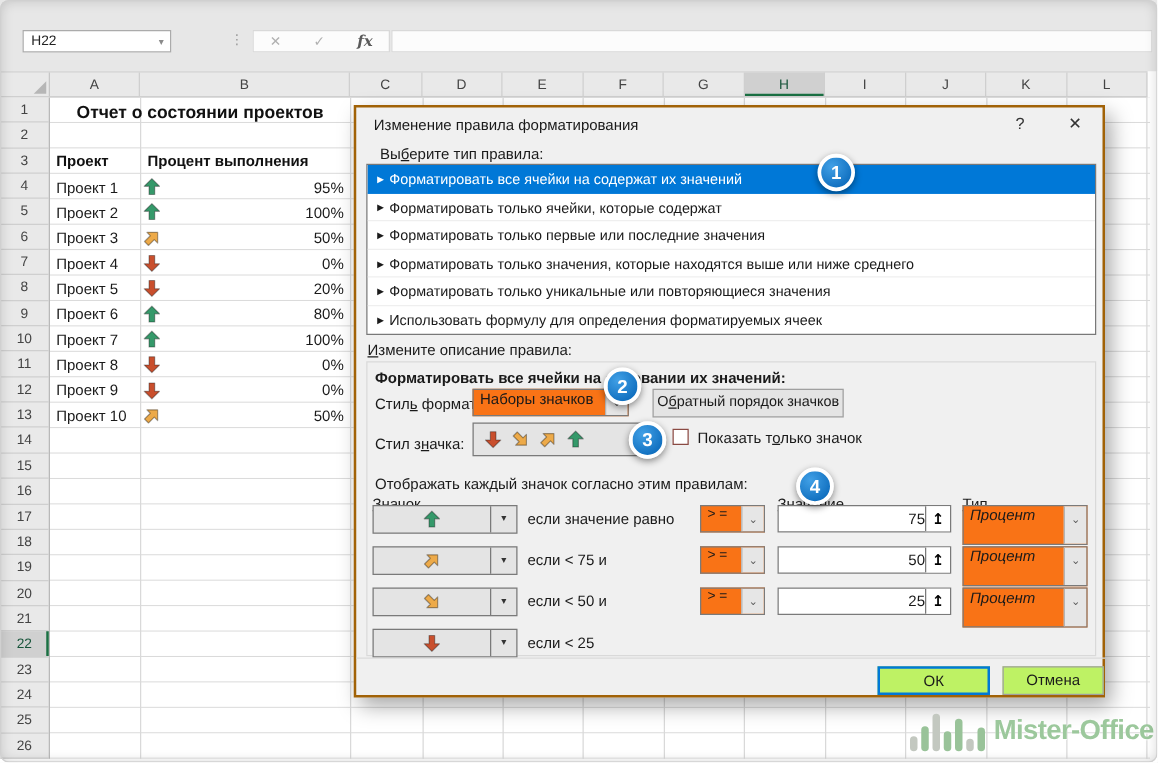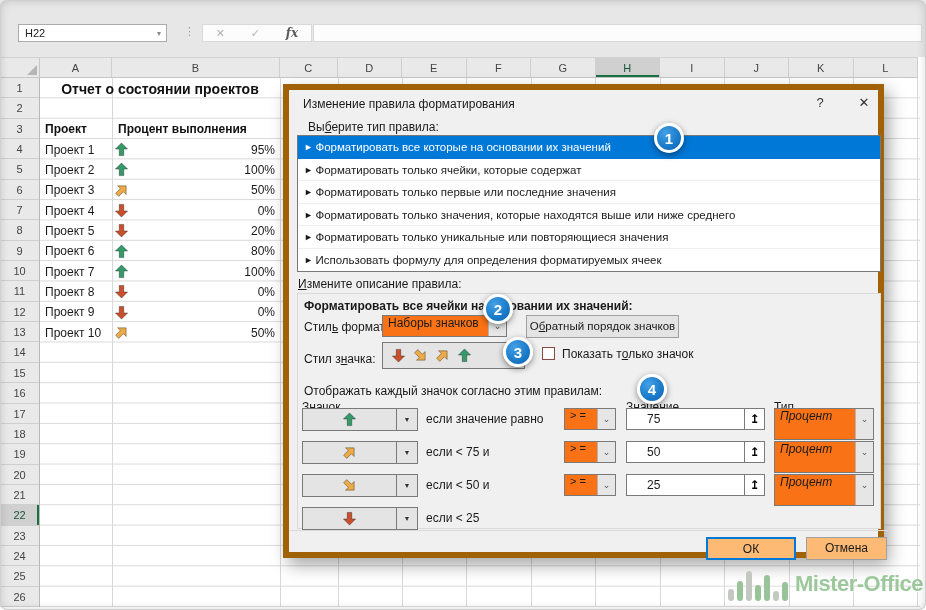--- a/index.html
+++ b/index.html
@@ -2,21 +2,21 @@
 <html><head>
 <meta charset="utf-8">
 <style>
   html,body{margin:0;padding:0;background:#fff;}
   *{box-sizing:border-box;}
   body{font-family:"Liberation Sans","DejaVu Sans",sans-serif;color:#1a1a1a;}
   #stage{position:relative;width:926px;height:610px;background:#fff;overflow:hidden;}
 
   
   .topbar{position:absolute;left:0;top:0;width:926px;height:57px;background:#e7e7e7;}
-  .namebox{position:absolute;left:18px;top:24px;width:149px;height:18px;background:#fff;border:1px solid #ababab;font-size:11px;line-height:16px;padding-left:6px;color:#222;}
+  .namebox{position:absolute;left:18px;top:24px;width:119px;height:18px;background:#fff;border:1px solid #ababab;font-size:11px;line-height:16px;padding-left:6px;color:#222;}
   .nb-arrow{position:absolute;right:5px;top:1px;font-size:8px;color:#8a8a8a;}
   .dots{position:absolute;left:184px;top:25px;font-size:11px;color:#9a9a9a;letter-spacing:0;}
   .fxgroup{position:absolute;left:202px;top:24px;width:110px;height:18px;background:#fcfcfc;border:1px solid #d9d9d9;display:flex;align-items:center;justify-content:space-around;}
   .fxi{font-size:11px;color:#b1b1b1;}
   .fxi.fx{font-family:"DejaVu Serif",serif;font-style:italic;font-weight:bold;color:#5a5a5a;font-size:12px;}
   .fbar{position:absolute;left:313px;top:24px;width:609px;height:18px;background:#fcfcfc;border:1px solid #d9d9d9;}
 
   
   .colheads{position:absolute;left:0;top:57px;width:918px;height:21px;display:flex;background:#e9e9e9;border-bottom:1px solid #c6c6c6;border-top:1px solid #d2d2d2;}
   .corner{width:40px;height:100%;position:relative;border-right:1px solid #c6c6c6;}
@@ -48,21 +48,21 @@
   .dval{flex:1;text-align:right;padding-right:4px;font-size:12px;}
 
   
   [data-icon] svg{transition:none;}
   [data-icon="up-green"]{color:#35996a;}          [data-icon="up-green"] svg{transform:rotate(0deg);}
   [data-icon="diag-up-yellow"]{color:#edaa49;}    [data-icon="diag-up-yellow"] svg{transform:rotate(45deg);}
   [data-icon="diag-down-yellow"]{color:#edaa49;}  [data-icon="diag-down-yellow"] svg{transform:rotate(135deg);}
   [data-icon="down-red"]{color:#c94f2d;}          [data-icon="down-red"] svg{transform:rotate(180deg);}
 
   
-  .dialog{position:absolute;left:283px;top:84px;width:601px;height:474px;background:#f0f0f0;border:6px solid #a16207;box-shadow:5px 7px 16px rgba(0,0,0,0.35);z-index:10;font-size:12px;}
+  .dialog{position:absolute;left:283px;top:84px;width:601px;height:474px;background:#f0f0f0;border:2px solid #a16207;box-shadow:5px 7px 16px rgba(0,0,0,0.35);z-index:10;font-size:12px;}
   .dlg-title{position:absolute;left:14px;top:7px;font-size:12px;color:#1a1a1a;}
   .dlg-help{position:absolute;left:520px;top:5px;width:22px;text-align:center;font-size:13px;color:#333;}
   .dlg-close{position:absolute;left:562px;top:5px;width:26px;text-align:center;font-size:13px;color:#333;}
   .key{text-decoration:underline;}
   .lb-label{position:absolute;left:19px;top:30px;}
   .listbox{position:absolute;left:8px;top:45px;width:584px;height:137px;background:#fff;border:1px solid #787878;overflow:hidden;}
   .rule-item{height:22.6px;line-height:22.6px;padding-left:6px;font-size:11.5px;border-bottom:1px solid #efefef;white-space:nowrap;color:#1a1a1a;}
   .rule-item::before{content:"► ";font-size:9px;vertical-align:1px;}
   .rule-item.sel{background:#0078d7;color:#fff;border-color:#0078d7;}
   .ed-label{position:absolute;left:9px;top:187px;}
@@ -87,25 +87,25 @@
   .rrow{position:absolute;left:0;width:601px;height:23px;}
   .rrow.r0{top:318px;} .rrow.r1{top:351px;} .rrow.r2{top:384px;} .rrow.r3{top:417px;}
   .icon-btn{position:absolute;left:13px;top:0;width:116px;height:23px;background:#e4e4e4;border:1px solid #7a7a7a;display:flex;}
   .icon-btn .main{flex:1;display:flex;align-items:center;justify-content:center;}
   .icon-btn .main svg{width:15px;height:15px;display:block;}
   .icon-btn .arr{width:21px;border-left:1px solid #7a7a7a;text-align:center;font-size:7px;line-height:21px;color:#333;}
   .cond{position:absolute;left:137px;top:0;line-height:23px;font-size:12px;white-space:nowrap;}
   .op-combo{left:275px;top:0;width:52px;height:22px;}
   .op-combo .cval{font-size:11px;}
   .vfield{position:absolute;left:337px;top:0;width:139px;height:22px;background:#fff;border:1px solid #7a7a7a;display:flex;align-items:center;}
-  .vfield .vtxt{flex:1;padding-left:20px;font-size:12px;}
+  .vfield .vtxt{flex:1;padding-left:20px;font-size:12px;text-align:right;}
   .vfield .rbtn{width:20px;align-self:stretch;border-left:1px solid #7a7a7a;text-align:center;font-weight:bold;font-size:12px;line-height:20px;color:#000;background:#fff;}
   .type-combo{left:485px;top:0;width:100px;height:32px;font-style:italic;}
   .footer-sep{position:absolute;left:0;top:440px;width:599px;height:1px;background:#dadada;}
-  .btn{position:absolute;top:447px;height:23px;background:#fdba74;text-align:center;font-size:12px;line-height:20px;}
+  .btn{position:absolute;top:447px;height:23px;background:#bef264;text-align:center;font-size:12px;line-height:20px;}
   .ok-btn{left:417px;width:90px;border:2px solid #0078d7;}
   .cancel-btn{left:517px;width:81px;border:1px solid #a0a0a0;line-height:21px;}
 
   
   .callout{position:absolute;width:30px;height:30px;border-radius:50%;background:radial-gradient(circle at 35% 30%,#41a0e6,#1170c0 75%);border:3px solid #fff;box-shadow:0 2px 6px rgba(0,0,0,0.45);color:#fff;font-weight:bold;font-size:15px;display:flex;align-items:center;justify-content:center;z-index:20;}
   .callout.c1{left:654px;top:123px;} .callout.c2{left:483px;top:294px;}
   .callout.c3{left:503px;top:337px;} .callout.c4{left:637px;top:374px;}
 
   
   .watermark{position:absolute;left:728px;top:560px;width:198px;height:48px;display:flex;align-items:center;z-index:15;}
@@ -303,21 +303,21 @@
 
   <div class="dialog">
     <div class="dlg-title">Изменение правила форматирования</div>
     <div class="dlg-help">?</div>
     <div class="dlg-close">✕</div>
 
     <div class="lb-label">
       <span>Вы</span><span class="key">б</span><span>ерите тип правила:</span>
     </div>
     <div class="listbox">
-      <div class="rule-item sel"><span>Форматировать все которые на основании их значений</span></div>
+      <div class="rule-item sel"><span>Форматировать все ячейки на содержат их значений</span></div>
         <div class="rule-item"><span>Форматировать только ячейки, которые содержат</span></div>
         <div class="rule-item"><span>Форматировать только первые или последние значения</span></div>
         <div class="rule-item"><span>Форматировать только значения, которые находятся выше или ниже среднего</span></div>
         <div class="rule-item"><span>Форматировать только уникальные или повторяющиеся значения</span></div>
         <div class="rule-item"><span>Использовать формулу для определения форматируемых ячеек</span></div>
     </div>
 
     <div class="ed-label">
       <span></span><span class="key">И</span><span>змените описание правила:</span>
     </div>

